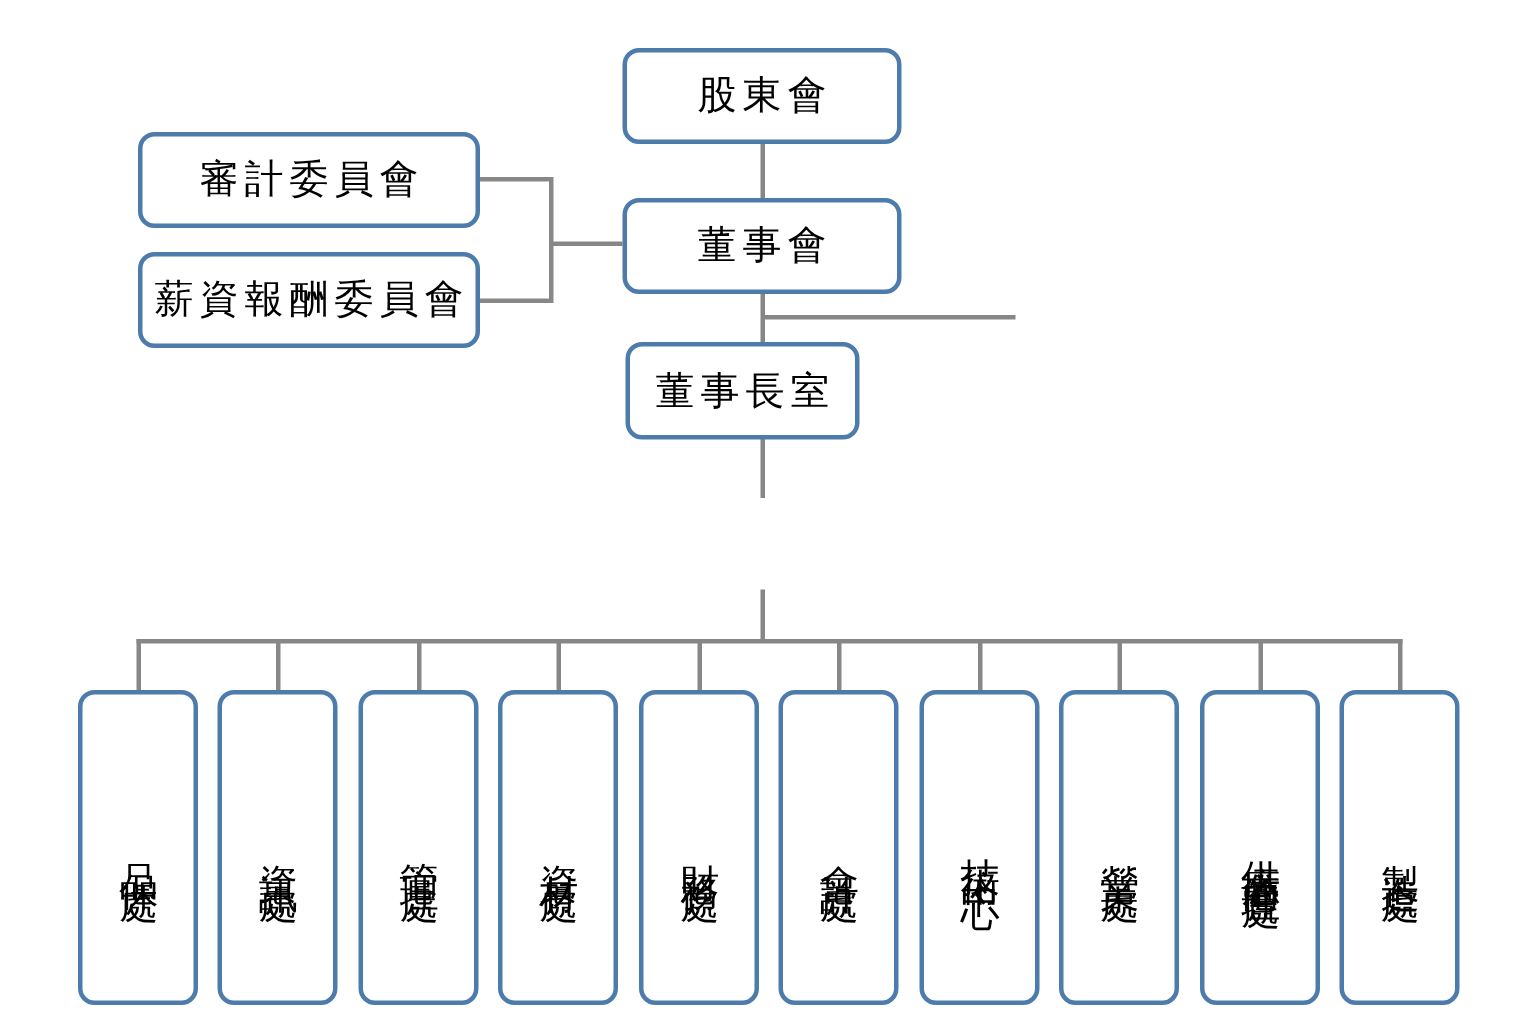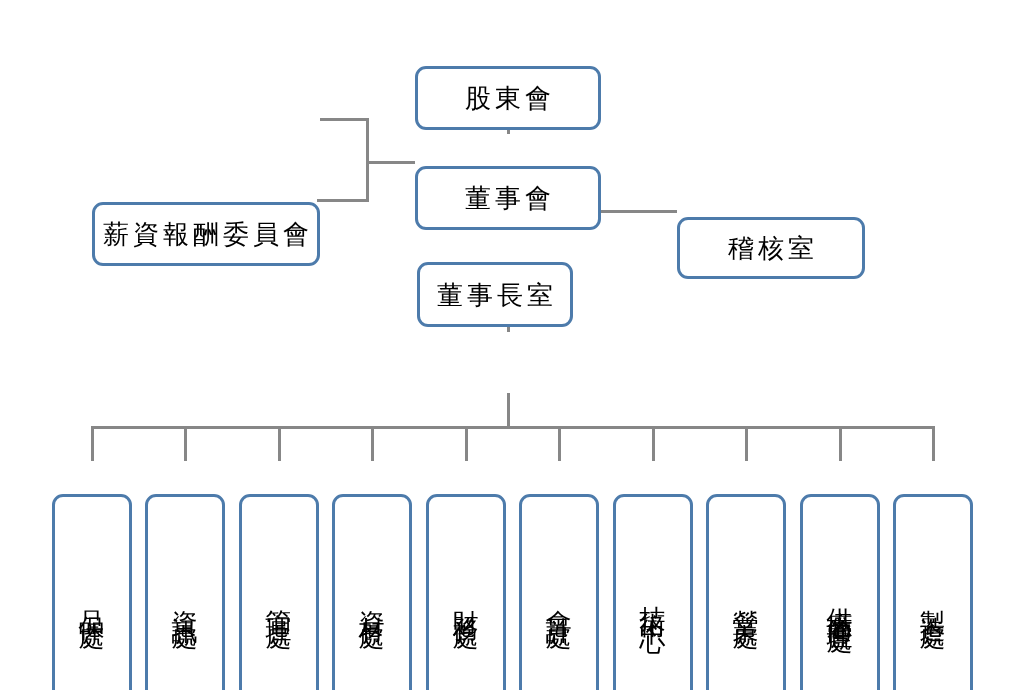--- a/index.html
+++ b/index.html
@@ -22,21 +22,20 @@
     background:#fff;
     border:3px solid var(--box-border);
     border-radius:11px;
     color:var(--text);
     display:flex;
     align-items:center;
     justify-content:center;
     text-align:center;
     font-size:26px;
     line-height:1;
-    margin-top:34px;
   }
   .box.main{
     letter-spacing:4px;
     text-indent:4px; 
   }
   .box.dept{
     top:460px;width:80px;height:210px;
     writing-mode:vertical-rl;
     text-orientation:upright;
     letter-spacing:7px;
@@ -67,26 +66,26 @@
   <div class="line" style="left:371px;top:426px;width:3px;height:35px"></div>
   <div class="line" style="left:465px;top:426px;width:3px;height:35px"></div>
   <div class="line" style="left:558px;top:426px;width:3px;height:35px"></div>
   <div class="line" style="left:652px;top:426px;width:3px;height:35px"></div>
   <div class="line" style="left:745px;top:426px;width:3px;height:35px"></div>
   <div class="line" style="left:839px;top:426px;width:3px;height:35px"></div>
   <div class="line" style="left:932px;top:426px;width:3px;height:35px"></div>
 
   <div class="box main" style="left:415px;top:32px;width:186px;height:64px">股東會</div>
 
+  <div class="box main" style="left:92px;top:88px;width:228px;height:64px">審計委員會</div>
 
   <div class="box main" style="left:415px;top:132px;width:186px;height:64px">董事會</div>
 
   <div class="box main" style="left:92px;top:168px;width:228px;height:64px">薪資報酬委員會</div>
 
-  <div class="box main" style="left:677px;top:183px;width:188px;height:62px">稽核室</div>
 
   <div class="box main" style="left:417px;top:228px;width:156px;height:65px">董事長室</div>
 
 
   <div class="box dept" style="left:52px">品保處</div>
   <div class="box dept" style="left:145px">資訊處</div>
   <div class="box dept" style="left:239px">管理處</div>
   <div class="box dept" style="left:332px">資材處</div>
   <div class="box dept" style="left:426px">財務處</div>
   <div class="box dept" style="left:519px">會計處</div>

